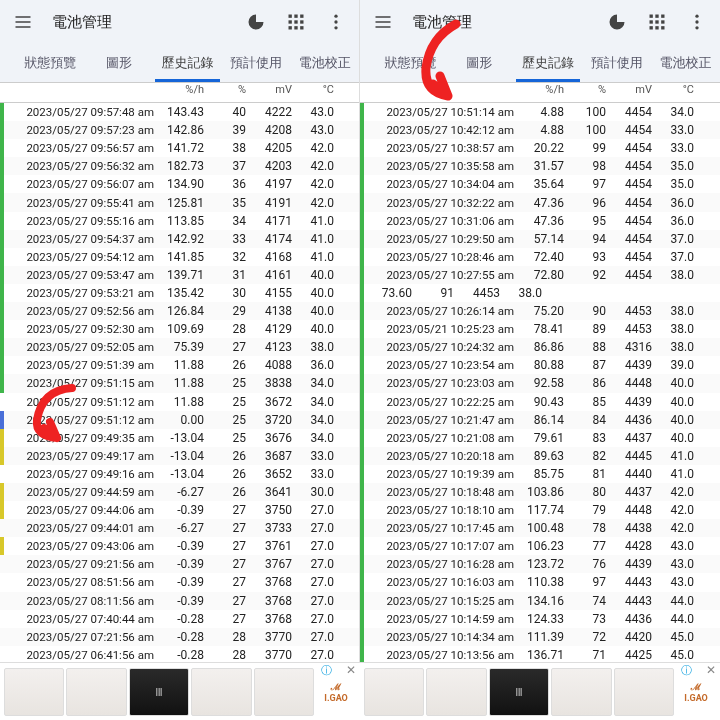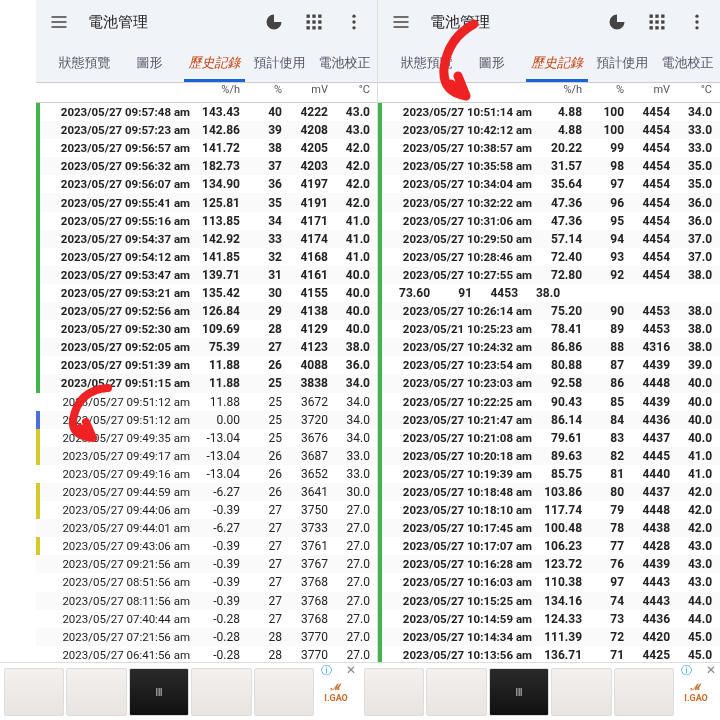--- a/index.html
+++ b/index.html
@@ -6,21 +6,21 @@
   body {
     font-family: -apple-system, BlinkMacSystemFont, "Segoe UI", Roboto, sans-serif;
     font-size: 12px;
     background: #ffffff;
     width: 720px;
     height: 720px;
     overflow: hidden;
     display: flex;
     flex-direction: column;
   }
-  .dual { display: flex; flex: 1; min-height: 0; margin-left: 36px; }
+  .dual { display: flex; flex: 1; min-height: 0; }
   .pane {
     width: 360px;
     display: flex;
     flex-direction: column;
     border-right: 1px solid #ddd;
     background: #fff;
     position: relative;
   }
   .pane:last-child { border-right: none; }
   
@@ -55,21 +55,21 @@
   }
   .tab {
     flex: 1;
     display: flex;
     align-items: center;
     justify-content: center;
     font-size: 13px;
     color: #556;
     position: relative;
   }
-  .tab.active { color: #c2410c; font-style: italic; }
+  .tab.active { color: #404040; }
   .tab.active::after {
     content: "";
     position: absolute;
     bottom: 0; left: 2px; right: 2px;
     height: 3px;
     background: #1565d8;
   }
   
   .tbl-wrap {
     flex: 1;
@@ -103,21 +103,21 @@
   }
   .trow {
     display: flex;
     height: 18.1px;
     font-size: 12px;
     color: #222;
     align-items: center;
     border-left: 4px solid transparent;
     padding-left: 1px;
   }
-  .trow.g { border-left-color: #3fb54a; font-weight: bold; }
+  .trow.g { border-left-color: #3fb54a; }
   .trow.y { border-left-color: #d8c82a; }
   .trow.b { border-left-color: #4a6fd8; }
   .trow .c-dt { font-size: 11.5px; }
   .trow:nth-child(even) { background: #fafafa; }
   .thead .c-dt { text-align: right; }
   
   .ad {
     height: 58px;
     display: flex;
     align-items: center;

